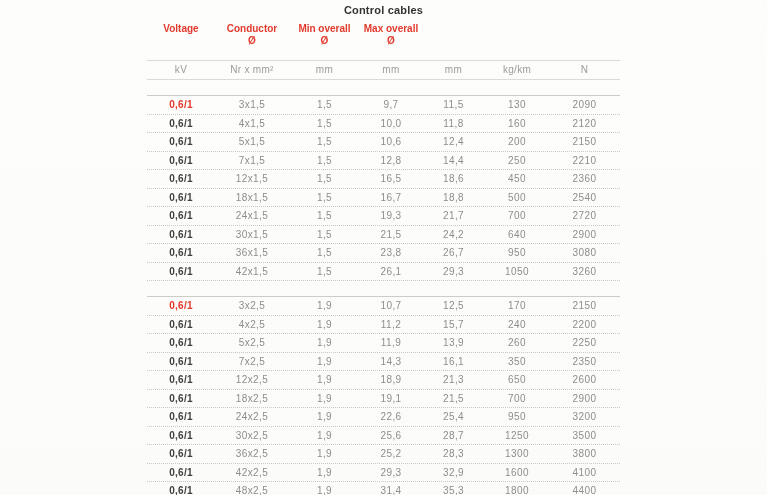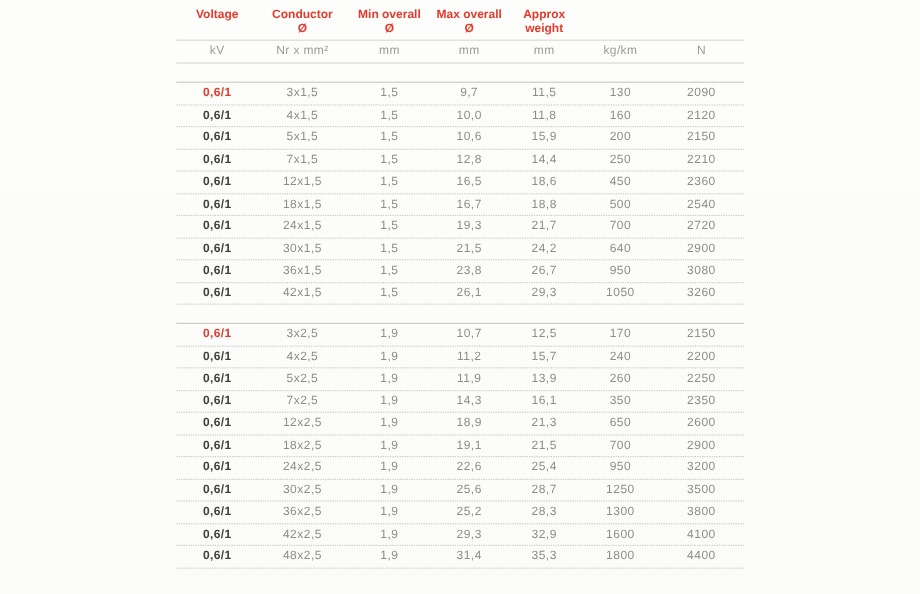--- a/index.html
+++ b/index.html
@@ -7,21 +7,21 @@
     width:767px;height:495px;overflow:hidden;position:relative;
     background:#fcfcfa;
     font-family:"Liberation Sans","DejaVu Sans",sans-serif;
   }
   .sheet{position:absolute;inset:0;background:linear-gradient(180deg,#fdfdfb 0%,#fbfbf9 100%);}
   .tablewrap{position:absolute;left:147px;top:0;width:473px;}
   .title{
     margin-top:4px;text-align:center;
     font-size:11px;font-weight:bold;color:#333330;letter-spacing:.2px;
   }
-  .hdr-row{display:flex;margin-top:7px;padding-bottom:2px;border-bottom:1px solid #dcdad5;}
+  .hdr-row{display:flex;margin-top:7px;padding-bottom:13px;border-bottom:1px solid #dcdad5;}
   .hcell{text-align:center;font-size:10px;font-weight:bold;color:#e23a2c;line-height:12px;}
   .hline{min-height:12px;}
   .units-row{display:flex;padding:3px 0 4px;border-bottom:1px solid #dcdad5;}
   .ucell{text-align:center;font-size:10px;color:#9b9b97;letter-spacing:.3px;}
   .group{margin-top:15px;border-top:1px solid #cfccc6;}
   .row{
     display:flex;align-items:center;height:18.5px;box-sizing:border-box;
     border-bottom:1px dotted #ccc9c3;
   }
   .cell{text-align:center;font-size:10px;color:#8d8d8b;letter-spacing:.4px;}
@@ -34,40 +34,37 @@
   .hcell:nth-child(4),.ucell:nth-child(4),.row>:nth-child(4){width:62px;}
   .hcell:nth-child(5),.ucell:nth-child(5),.row>:nth-child(5){width:63px;}
   .hcell:nth-child(6),.ucell:nth-child(6),.row>:nth-child(6){width:64px;}
   .hcell:nth-child(7),.ucell:nth-child(7),.row>:nth-child(7){width:71px;}
 </style>
 </head>
 <body>
 
 <div class="sheet">
   <div class="tablewrap">
+    <div class="title">Control cables</div>
     <div class="hdr-row" id="header-row">
         <div class="hcell">
           <div class="hline">Voltage</div>
           <div class="hline"></div>
         </div>
         <div class="hcell">
           <div class="hline">Conductor</div>
           <div class="hline">Ø</div>
         </div>
         <div class="hcell">
           <div class="hline">Min overall</div>
           <div class="hline">Ø</div>
         </div>
         <div class="hcell">
           <div class="hline">Max overall</div>
           <div class="hline">Ø</div>
-        </div>
-        <div class="hcell">
-          <div class="hline">Approx</div>
-          <div class="hline">weight</div>
         </div>
       </div>
     <div class="units-row" id="units-row">
         <div class="ucell">kV</div>
         <div class="ucell">Nr x mm²</div>
         <div class="ucell">mm</div>
         <div class="ucell">mm</div>
         <div class="ucell">mm</div>
         <div class="ucell">kg/km</div>
         <div class="ucell">N</div>
@@ -90,21 +87,21 @@
             <div class="cell">10,0</div>
             <div class="cell">11,8</div>
             <div class="cell">160</div>
             <div class="cell">2120</div>
           </div>
           <div class="row">
             <div class="cell vcell">0,6/1</div>
             <div class="cell">5x1,5</div>
             <div class="cell">1,5</div>
             <div class="cell">10,6</div>
-            <div class="cell">15,9</div>
+            <div class="cell">12,4</div>
             <div class="cell">200</div>
             <div class="cell">2150</div>
           </div>
           <div class="row">
             <div class="cell vcell">0,6/1</div>
             <div class="cell">7x1,5</div>
             <div class="cell">1,5</div>
             <div class="cell">12,8</div>
             <div class="cell">14,4</div>
             <div class="cell">250</div>

